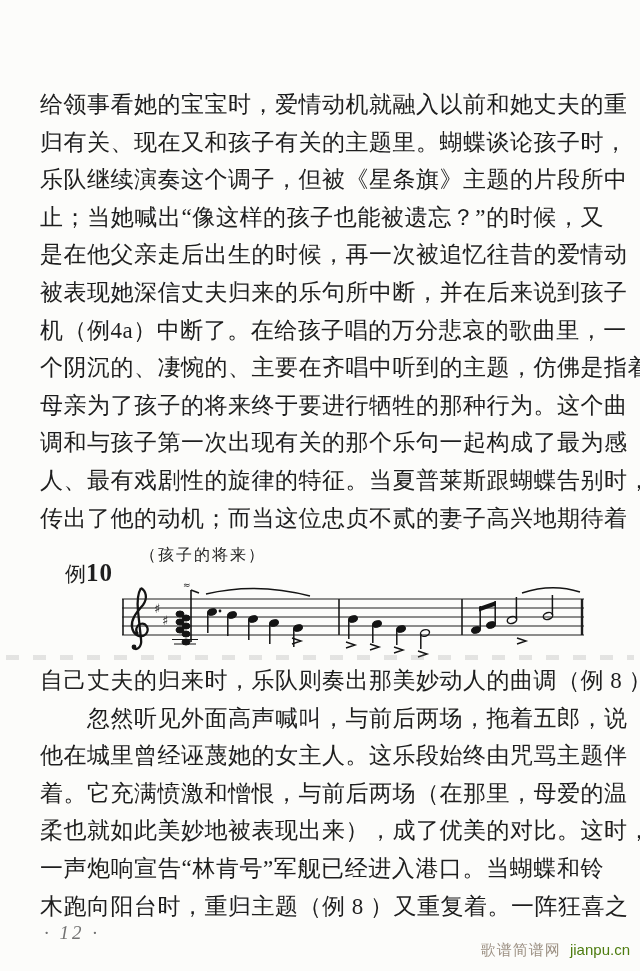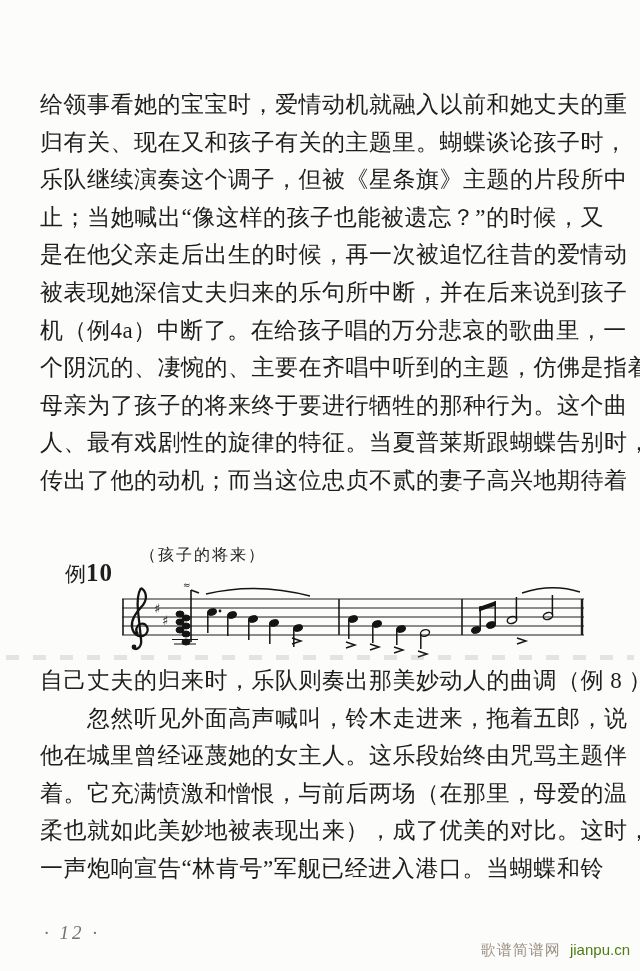--- a/index.html
+++ b/index.html
@@ -96,20 +96,21 @@
   <div class="text-block" id="para1">
     <div class="bline">给领事看她的宝宝时，爱情动机就融入以前和她丈夫的重</div>
     <div class="bline">归有关、现在又和孩子有关的主题里。蝴蝶谈论孩子时，</div>
     <div class="bline">乐队继续演奏这个调子，但被《星条旗》主题的片段所中</div>
     <div class="bline">止；当她喊出“像这样的孩子也能被遗忘？”的时候，又</div>
     <div class="bline">是在他父亲走后出生的时候，再一次被追忆往昔的爱情动</div>
     <div class="bline">被表现她深信丈夫归来的乐句所中断，并在后来说到孩子</div>
     <div class="bline">机（例4a）中断了。在给孩子唱的万分悲哀的歌曲里，一</div>
     <div class="bline">个阴沉的、凄惋的、主要在齐唱中听到的主题，仿佛是指着</div>
     <div class="bline">母亲为了孩子的将来终于要进行牺牲的那种行为。这个曲</div>
+    <div class="bline">调和与孩子第一次出现有关的那个乐句一起构成了最为感</div>
     <div class="bline">人、最有戏剧性的旋律的特征。当夏普莱斯跟蝴蝶告别时，</div>
     <div class="bline">传出了他的动机；而当这位忠贞不贰的妻子高兴地期待着</div>
   </div>
 
   <div class="music-block">
     <div class="example-label"><span>例</span><b>10</b></div>
     <div class="example-caption">（孩子的将来）</div>
 
     <svg class="staff-svg" width="482" height="82" viewBox="0 0 482 82">
       <g stroke="#1c1c1c" stroke-width="1" fill="none">
@@ -196,25 +197,26 @@
         <path d="M 412 12 Q 442 2 470 11" fill="none" stroke-width="1.4"></path>
         <path d="M 407 57 l9 3 l-9 3" fill="none" stroke-width="1.4"></path>
       </g>
     </svg>
   </div>
 
   <div class="scan-noise"></div>
 
   <div class="text-block" id="para2">
     <div class="bline">自己丈夫的归来时，乐队则奏出那美妙动人的曲调（例 8 ）。</div>
-    <div class="bline indent">忽然听见外面高声喊叫，铃木走进来，拖着五郎，说</div>
+    <div class="bline indent">忽然听见外面高声喊叫，与前后两场，拖着五郎，说</div>
     <div class="bline">他在城里曾经诬蔑她的女主人。这乐段始终由咒骂主题伴</div>
     <div class="bline">着。它充满愤激和憎恨，与前后两场（在那里，母爱的温</div>
     <div class="bline">柔也就如此美妙地被表现出来），成了优美的对比。这时，</div>
     <div class="bline">一声炮响宣告“林肯号”军舰已经进入港口。当蝴蝶和铃</div>
+    <div class="bline">木跑向阳台时，重归主题（例 8 ）又重复着。一阵狂喜之</div>
   </div>
 
   <div class="page-number">· 12 ·</div>
 
   <div class="watermark">
     <span class="wm-name">歌谱简谱网</span>
     <span class="wm-url">jianpu.cn</span>
   </div>
 
 </div>

